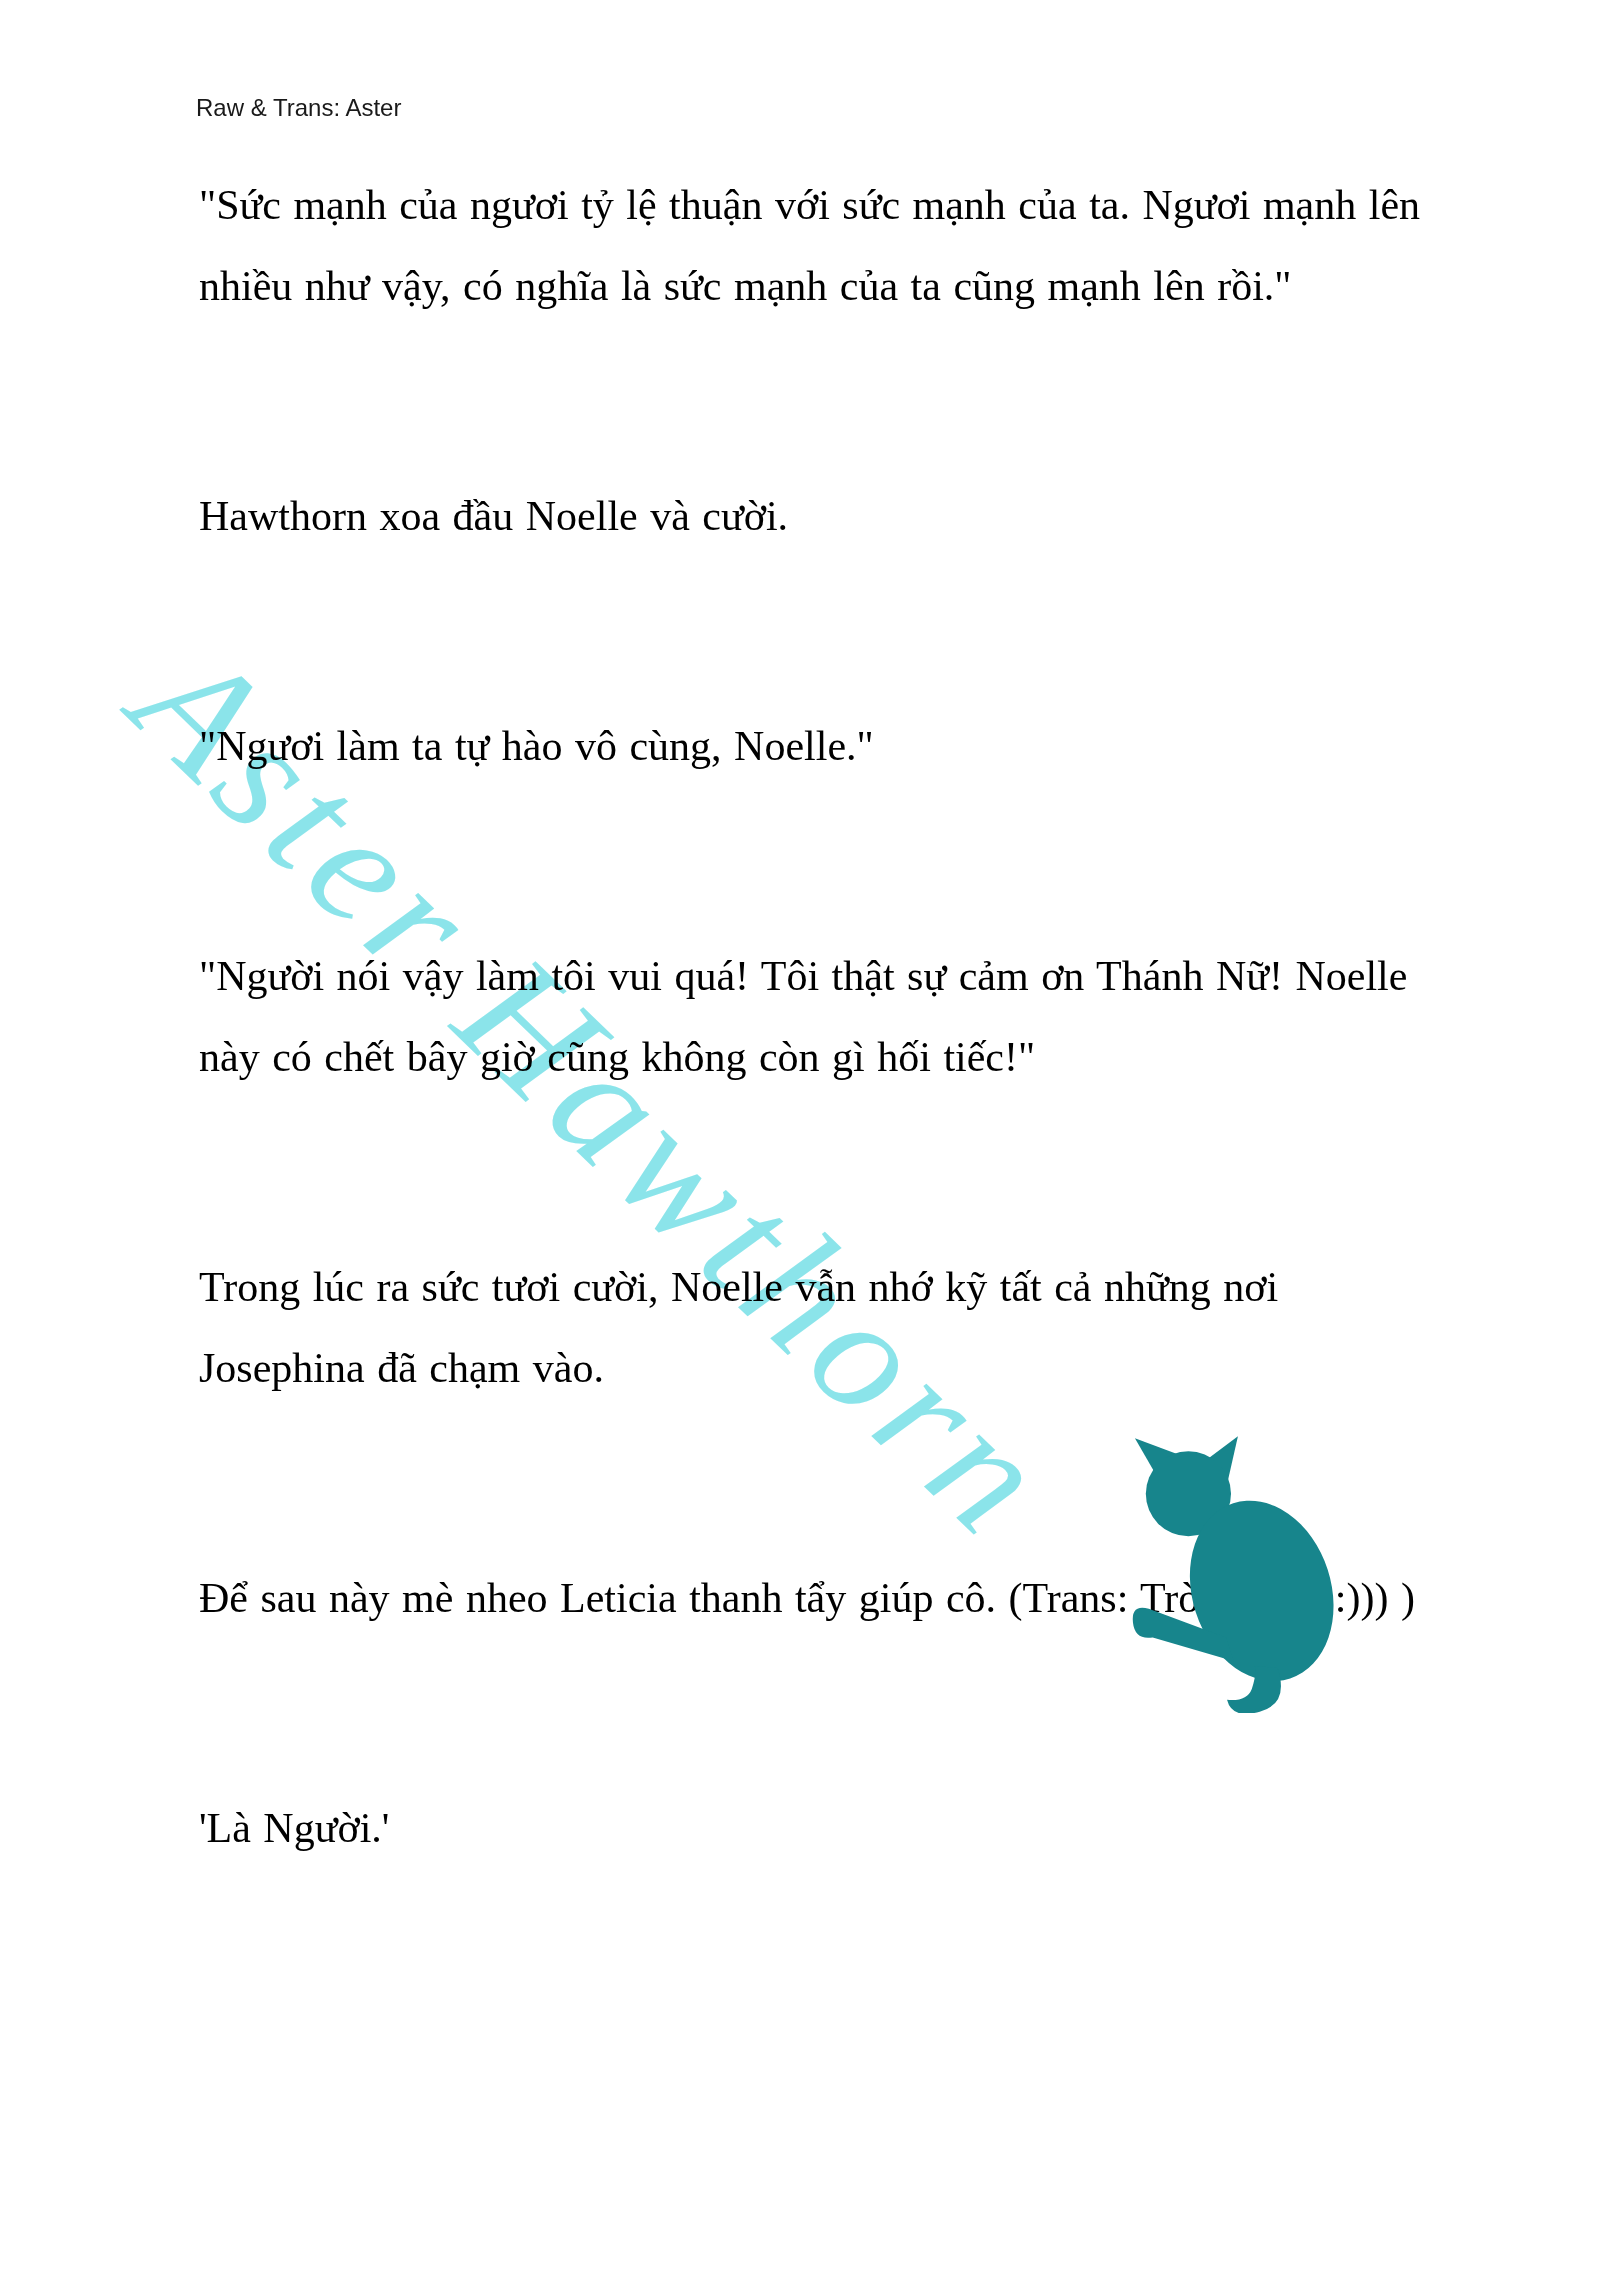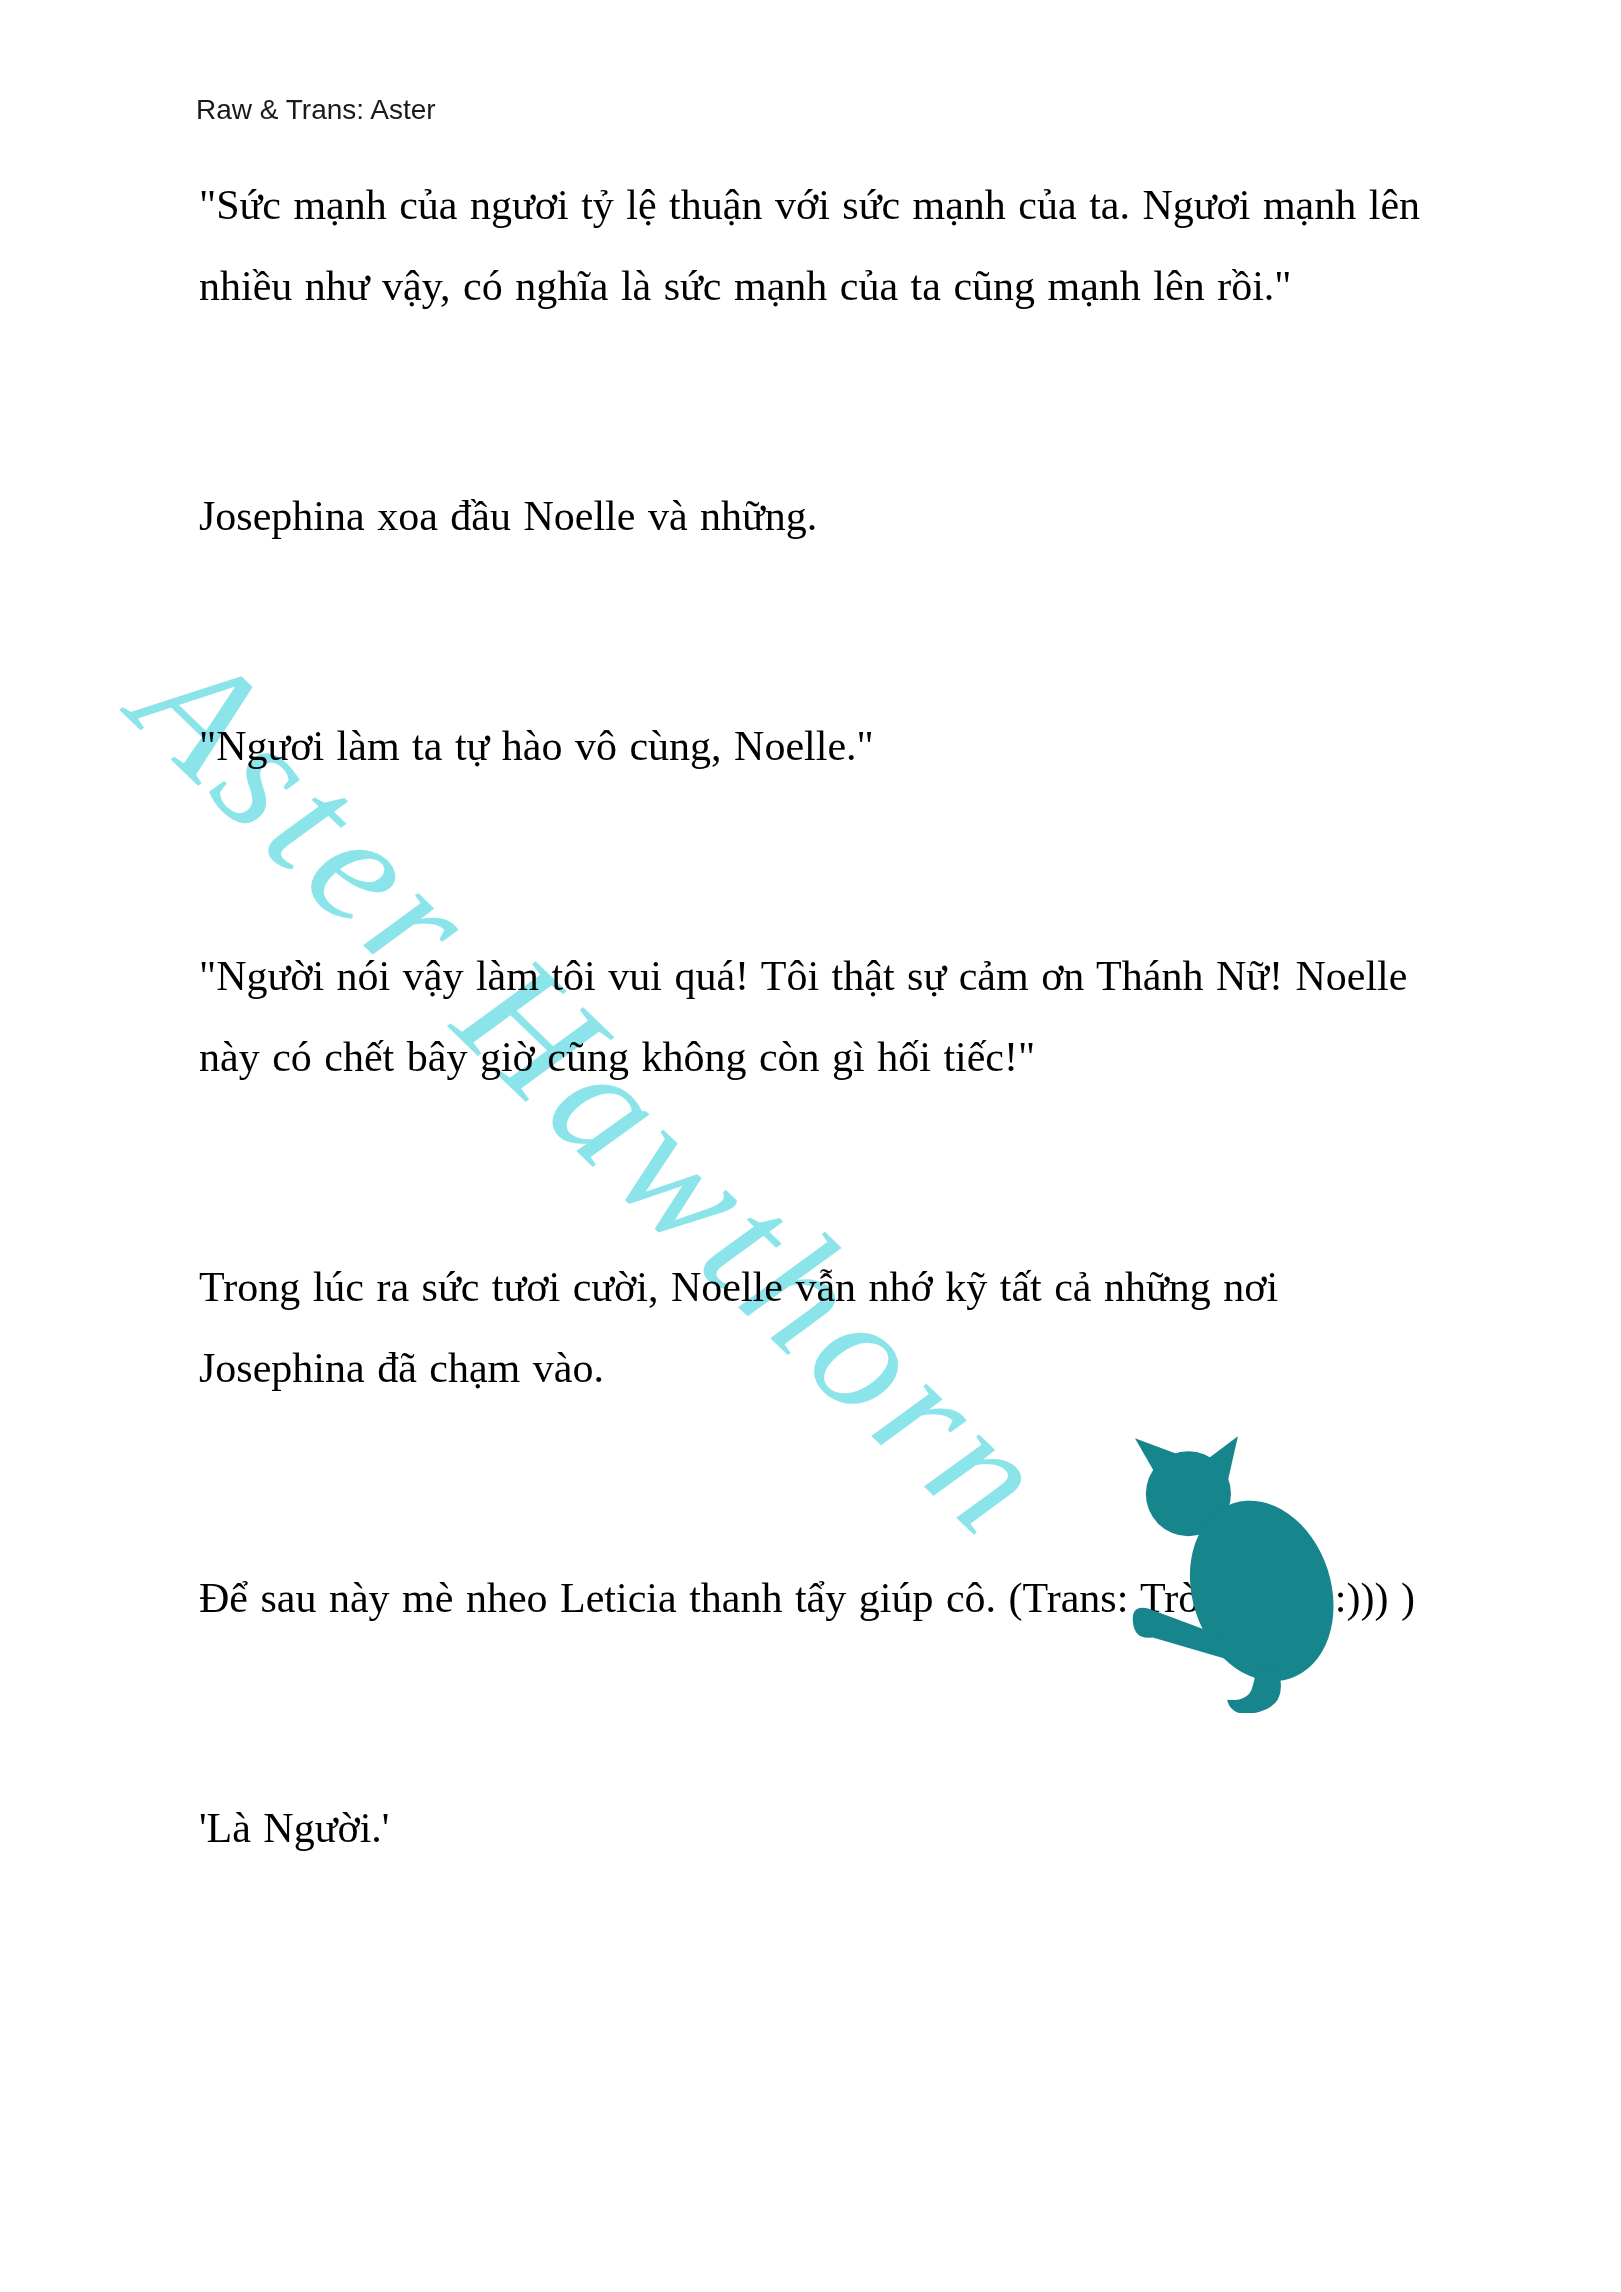--- a/index.html
+++ b/index.html
@@ -17,21 +17,21 @@
   }
   .page {
     position: absolute;
     inset: 0;
   }
   .header-credit {
     position: absolute;
     top: 94px;
     left: 196px;
     font-family: "Liberation Sans", sans-serif;
-    font-size: 28px;
+    font-size: 24px;
     color: #1a1a1a;
     z-index: 3;
   }
   .watermark {
     position: absolute;
     left: 230px;
     top: 608px;
     transform: rotate(44deg);
     transform-origin: 0 0;
     font-family: "Liberation Serif", serif;
@@ -71,21 +71,21 @@
 <body>
 
 <div class="page">
 
   <div class="header-credit">Raw &amp; Trans: Aster</div>
 
   <div class="watermark">Aster Hawthorn</div>
 
   <div class="content">
     <p>"Sức mạnh của ngươi tỷ lệ thuận với sức mạnh của ta. Ngươi mạnh lên nhiều như vậy, có nghĩa là sức mạnh của ta cũng mạnh lên rồi."</p>
-    <p>Josephina xoa đầu Noelle và những.</p>
+    <p>Hawthorn xoa đầu Noelle và cười.</p>
     <p>"Ngươi làm ta tự hào vô cùng, Noelle."</p>
     <p>"Người nói vậy làm tôi vui quá! Tôi thật sự cảm ơn Thánh Nữ! Noelle này có chết bây giờ cũng không còn gì hối tiếc!"</p>
     <p>Trong lúc ra sức tươi cười, Noelle vẫn nhớ kỹ tất cả những nơi Josephina đã chạm vào.</p>
     <p>Để sau này mè nheo Leticia thanh tẩy giúp cô. (Trans: Trời đất ơi :))) )</p>
     <p>'Là Người.'</p>
   </div>
 
   <div class="cat">
     <svg viewBox="0 0 210 280" width="208" height="280" xmlns="http://www.w3.org/2000/svg" aria-hidden="true">
       <g fill="#17858c">

